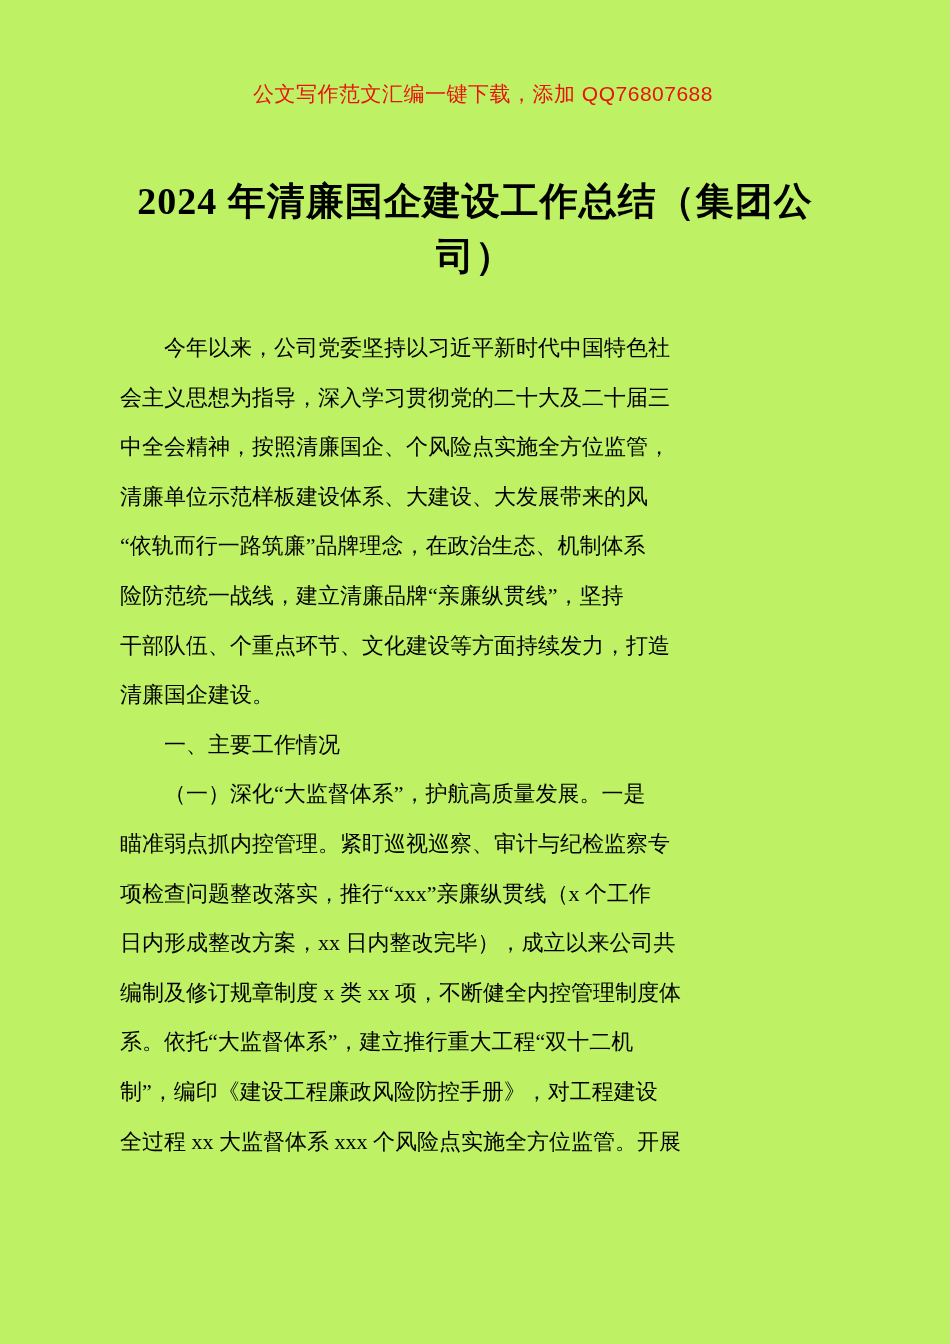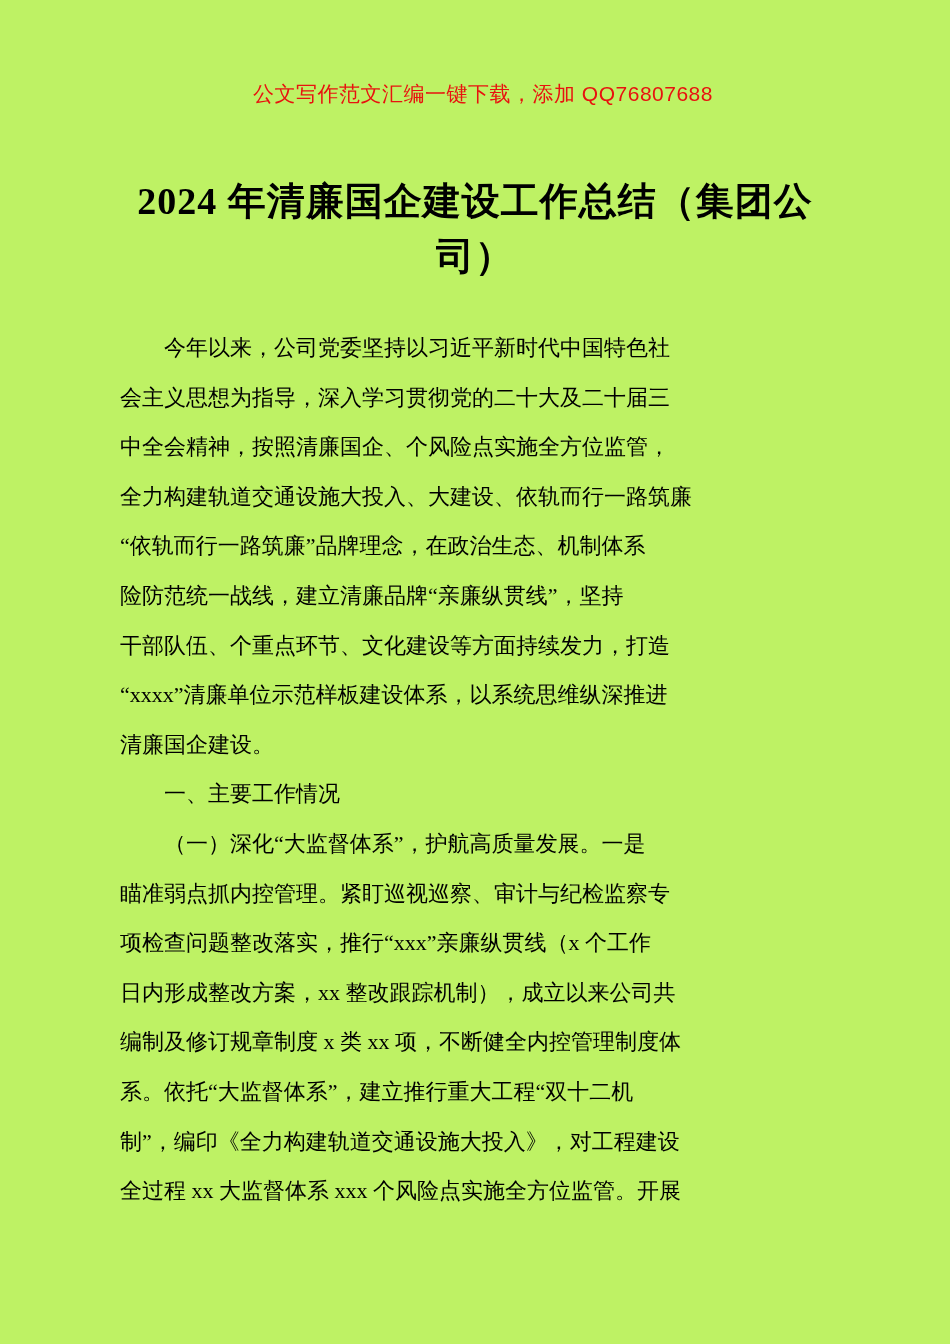--- a/index.html
+++ b/index.html
@@ -67,30 +67,29 @@
 
   <div class="doc-title">
     <div>2024 年清廉国企建设工作总结（集团公</div>
     <div>司）</div>
   </div>
 
   <div class="doc-body">
       <div class="body-line indent">今年以来，公司党委坚持以习近平新时代中国特色社</div>
       <div class="body-line">会主义思想为指导，深入学习贯彻党的二十大及二十届三</div>
       <div class="body-line">中全会精神，按照清廉国企、个风险点实施全方位监管，</div>
-      <div class="body-line">全力构建轨道交通设施大投入、大建设、依轨而行一路筑廉</div>
+      <div class="body-line">清廉单位示范样板建设体系、大建设、大发展带来的风</div>
       <div class="body-line">“依轨而行一路筑廉”品牌理念，在政治生态、机制体系</div>
       <div class="body-line">险防范统一战线，建立清廉品牌“亲廉纵贯线”，坚持</div>
       <div class="body-line">干部队伍、个重点环节、文化建设等方面持续发力，打造</div>
-      <div class="body-line">“xxxx”清廉单位示范样板建设体系，以系统思维纵深推进</div>
       <div class="body-line">清廉国企建设。</div>
       <div class="body-line indent">一、主要工作情况</div>
       <div class="body-line indent">（一）深化“大监督体系”，护航高质量发展。一是</div>
       <div class="body-line">瞄准弱点抓内控管理。紧盯巡视巡察、审计与纪检监察专</div>
       <div class="body-line">项检查问题整改落实，推行“xxx”亲廉纵贯线（x 个工作</div>
-      <div class="body-line">日内形成整改方案，xx 整改跟踪机制），成立以来公司共</div>
+      <div class="body-line">日内形成整改方案，xx 日内整改完毕），成立以来公司共</div>
       <div class="body-line">编制及修订规章制度 x 类 xx 项，不断健全内控管理制度体</div>
       <div class="body-line">系。依托“大监督体系”，建立推行重大工程“双十二机</div>
-      <div class="body-line">制”，编印《全力构建轨道交通设施大投入》，对工程建设</div>
+      <div class="body-line">制”，编印《建设工程廉政风险防控手册》，对工程建设</div>
       <div class="body-line">全过程 xx 大监督体系 xxx 个风险点实施全方位监管。开展</div>
     </div>
 
 </div>
 
 </body></html>

